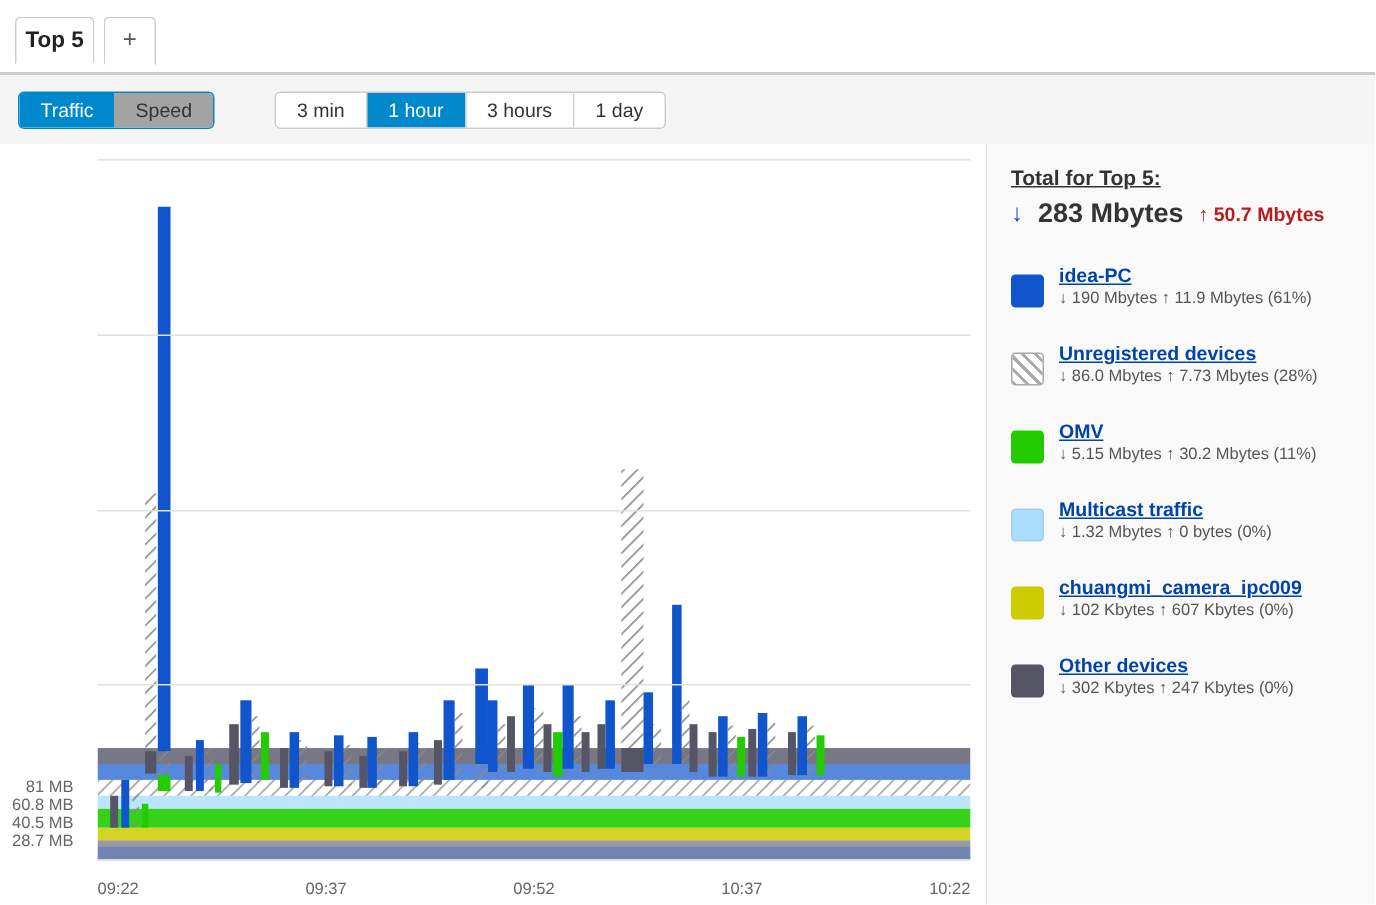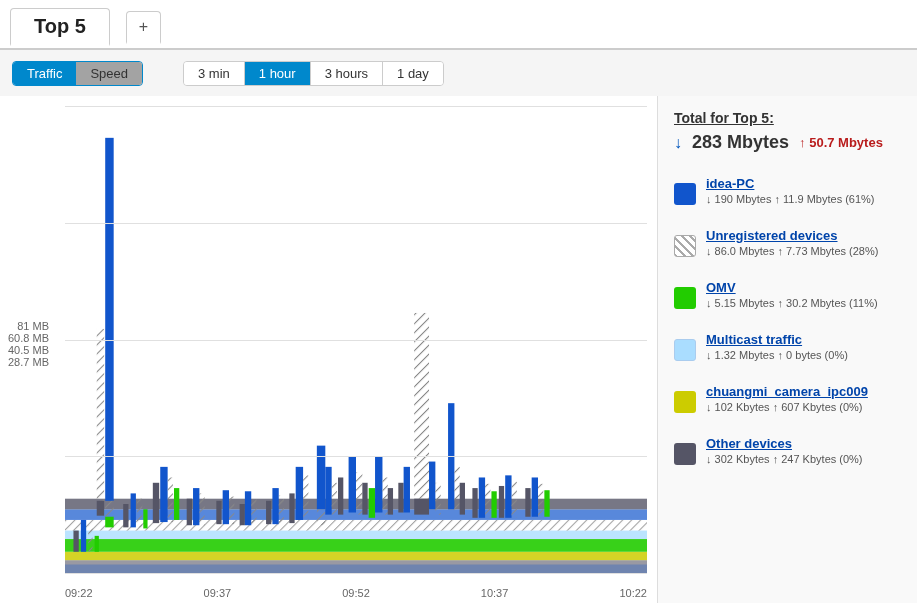--- a/index.html
+++ b/index.html
@@ -16,24 +16,24 @@
       display: flex;
       align-items: center;
       border-bottom: 2px solid #ccc;
       padding: 6px 0 0 10px;
       height: 50px;
     }
     .tab-active {
       border: 1.5px solid #ccc;
       border-bottom: 2px solid #fff;
       border-radius: 4px 4px 0 0;
-      padding: 6px 23px;
+      padding: 6px 6px;
       font-weight: bold;
-      font-size: 20px;
-      margin-right: 16px;
+      font-size: 15px;
+      margin-right: 6px;
       background: #fff;
       color: #222;
     }
     .tab-add {
       border: 1.5px solid #ccc;
       border-bottom: 2px solid #fff;
       border-radius: 4px 4px 0 0;
       padding: 6px 12px;
       background: #fff;
       color: #555;
@@ -96,24 +96,24 @@
     .chart-area {
       flex: 1;
       position: relative;
       padding: 10px 10px 30px 65px;
       background: #fff;
     }
     .y-labels {
       position: absolute;
       left: 8px;
       top: 10px;
-      bottom: 22px;
+      bottom: 36px;
       display: flex;
       flex-direction: column;
-      justify-content: center;
+      justify-content: flex-end;
       align-items: flex-end;
     }
     .y-label {
       font-size: 11px;
       color: #666;
       white-space: nowrap;
     }
     .x-labels {
       position: absolute;
       bottom: 4px;

